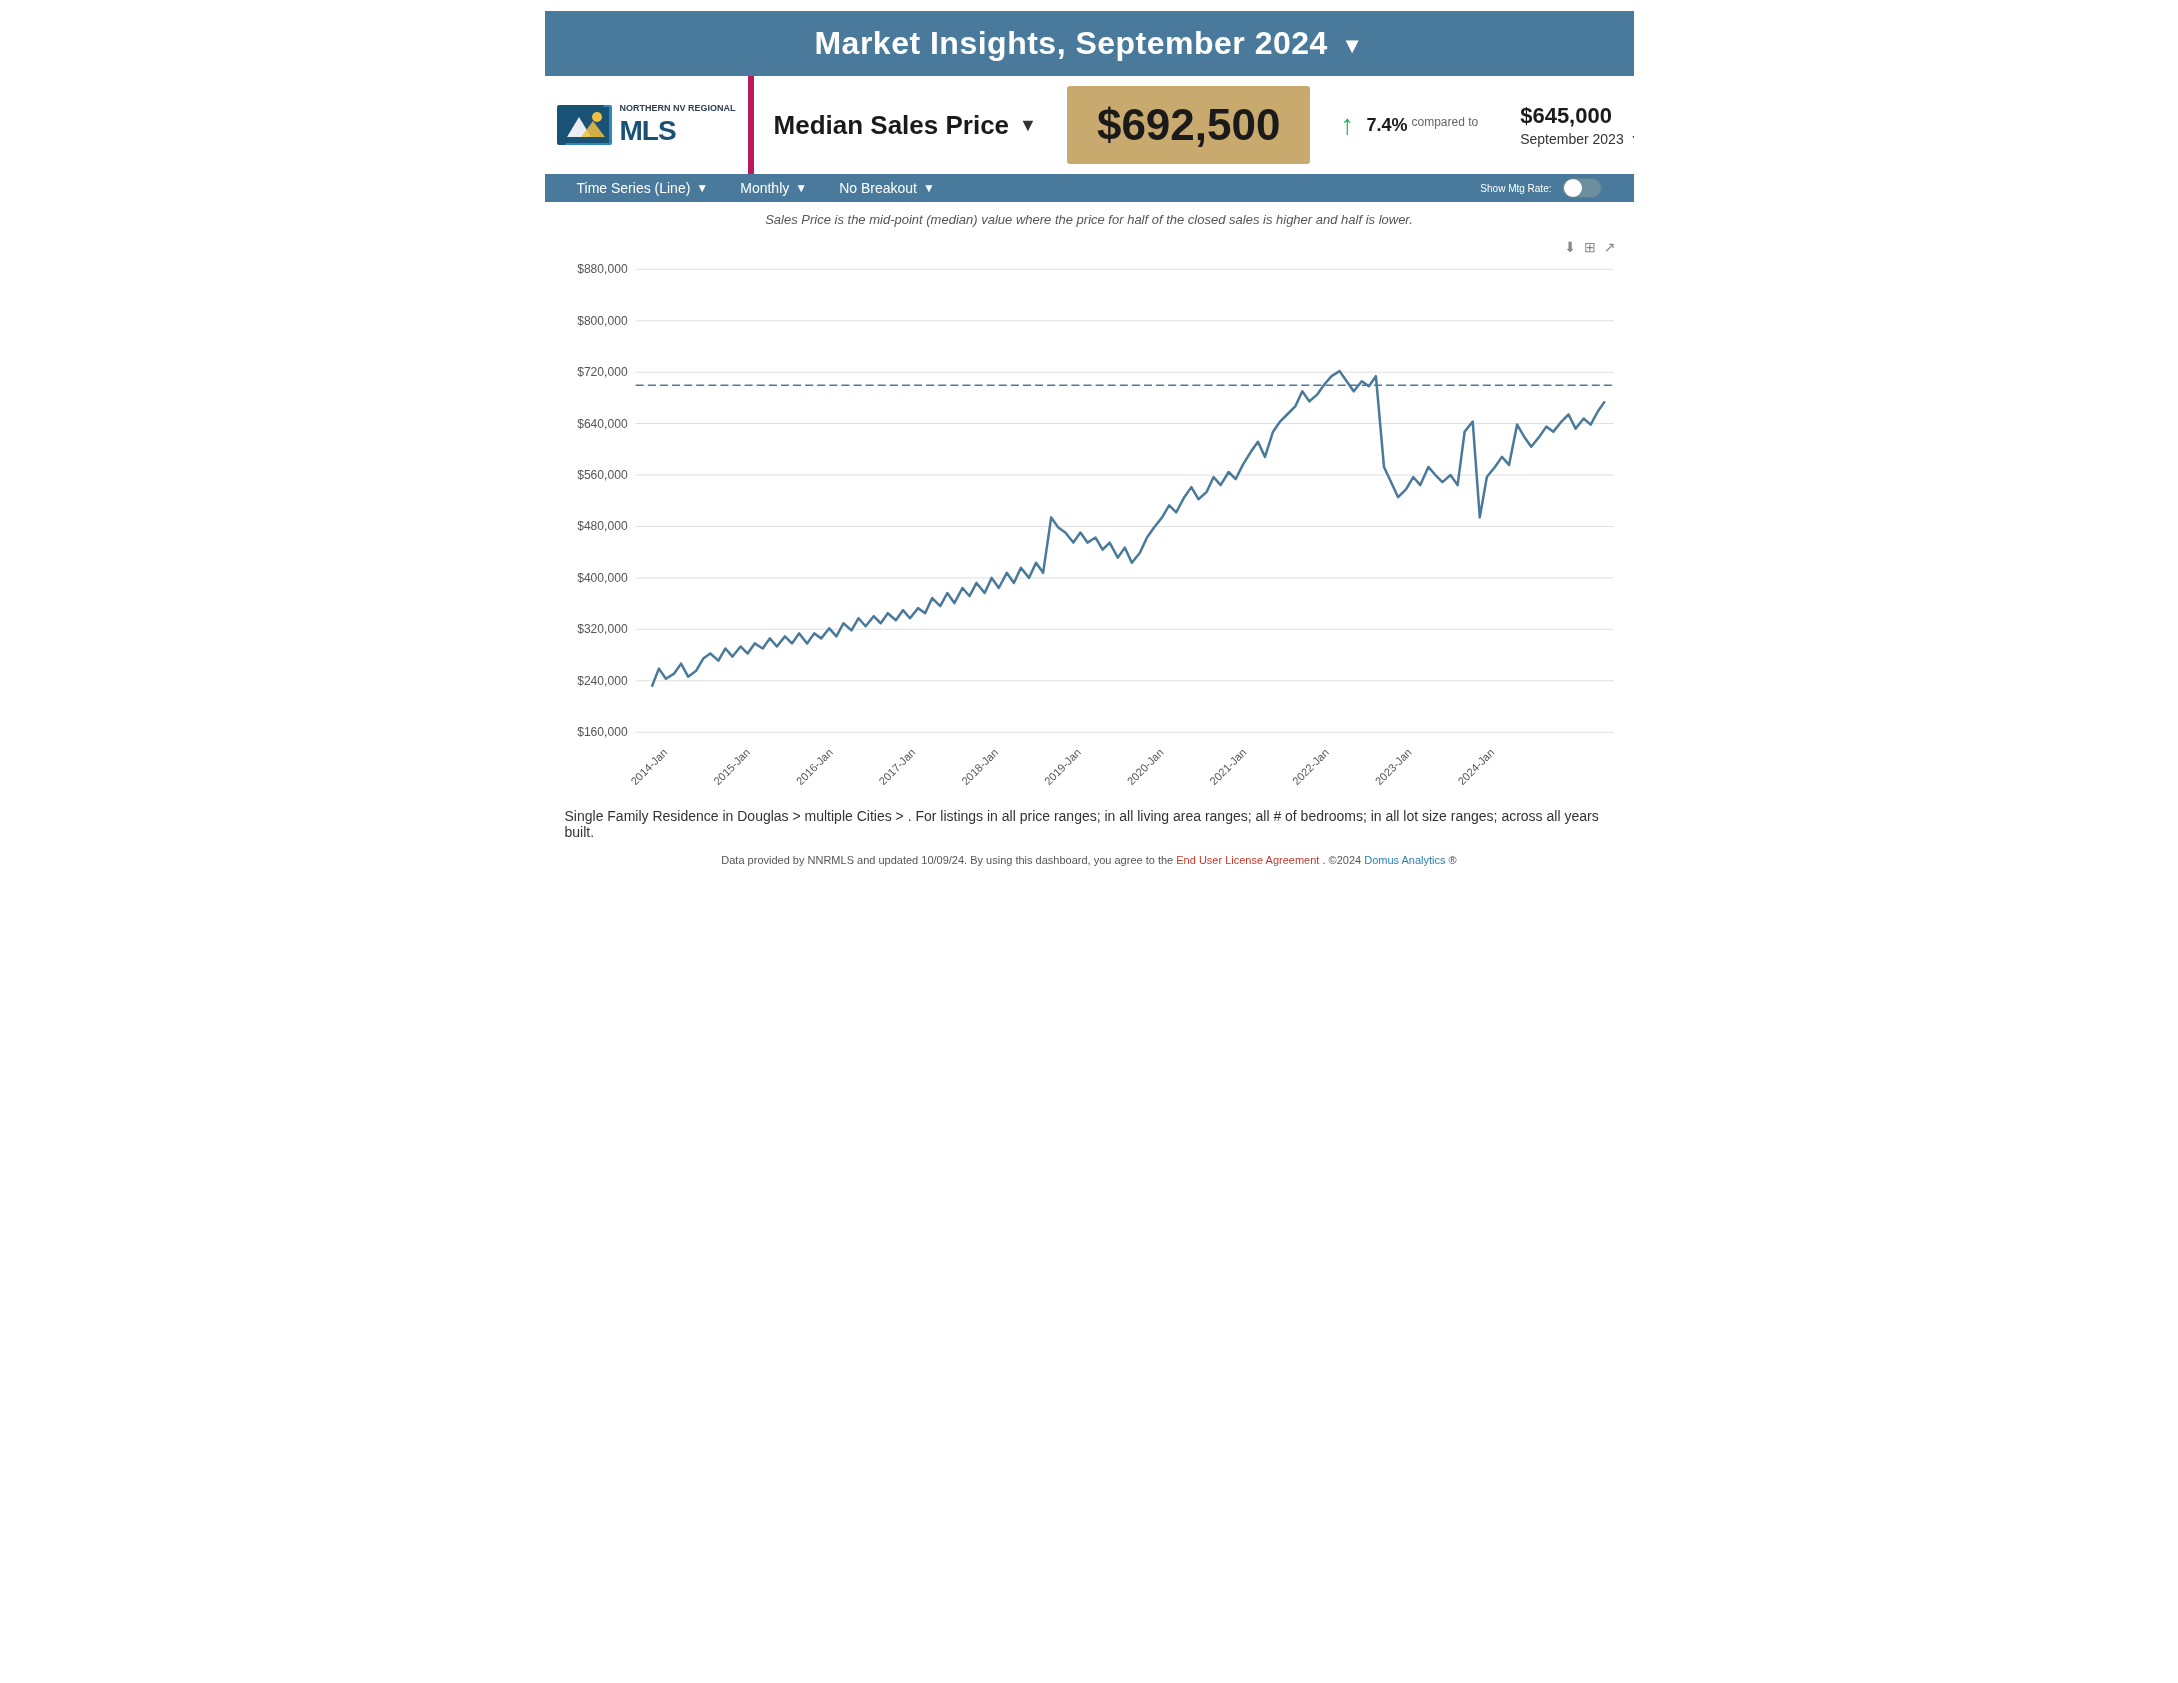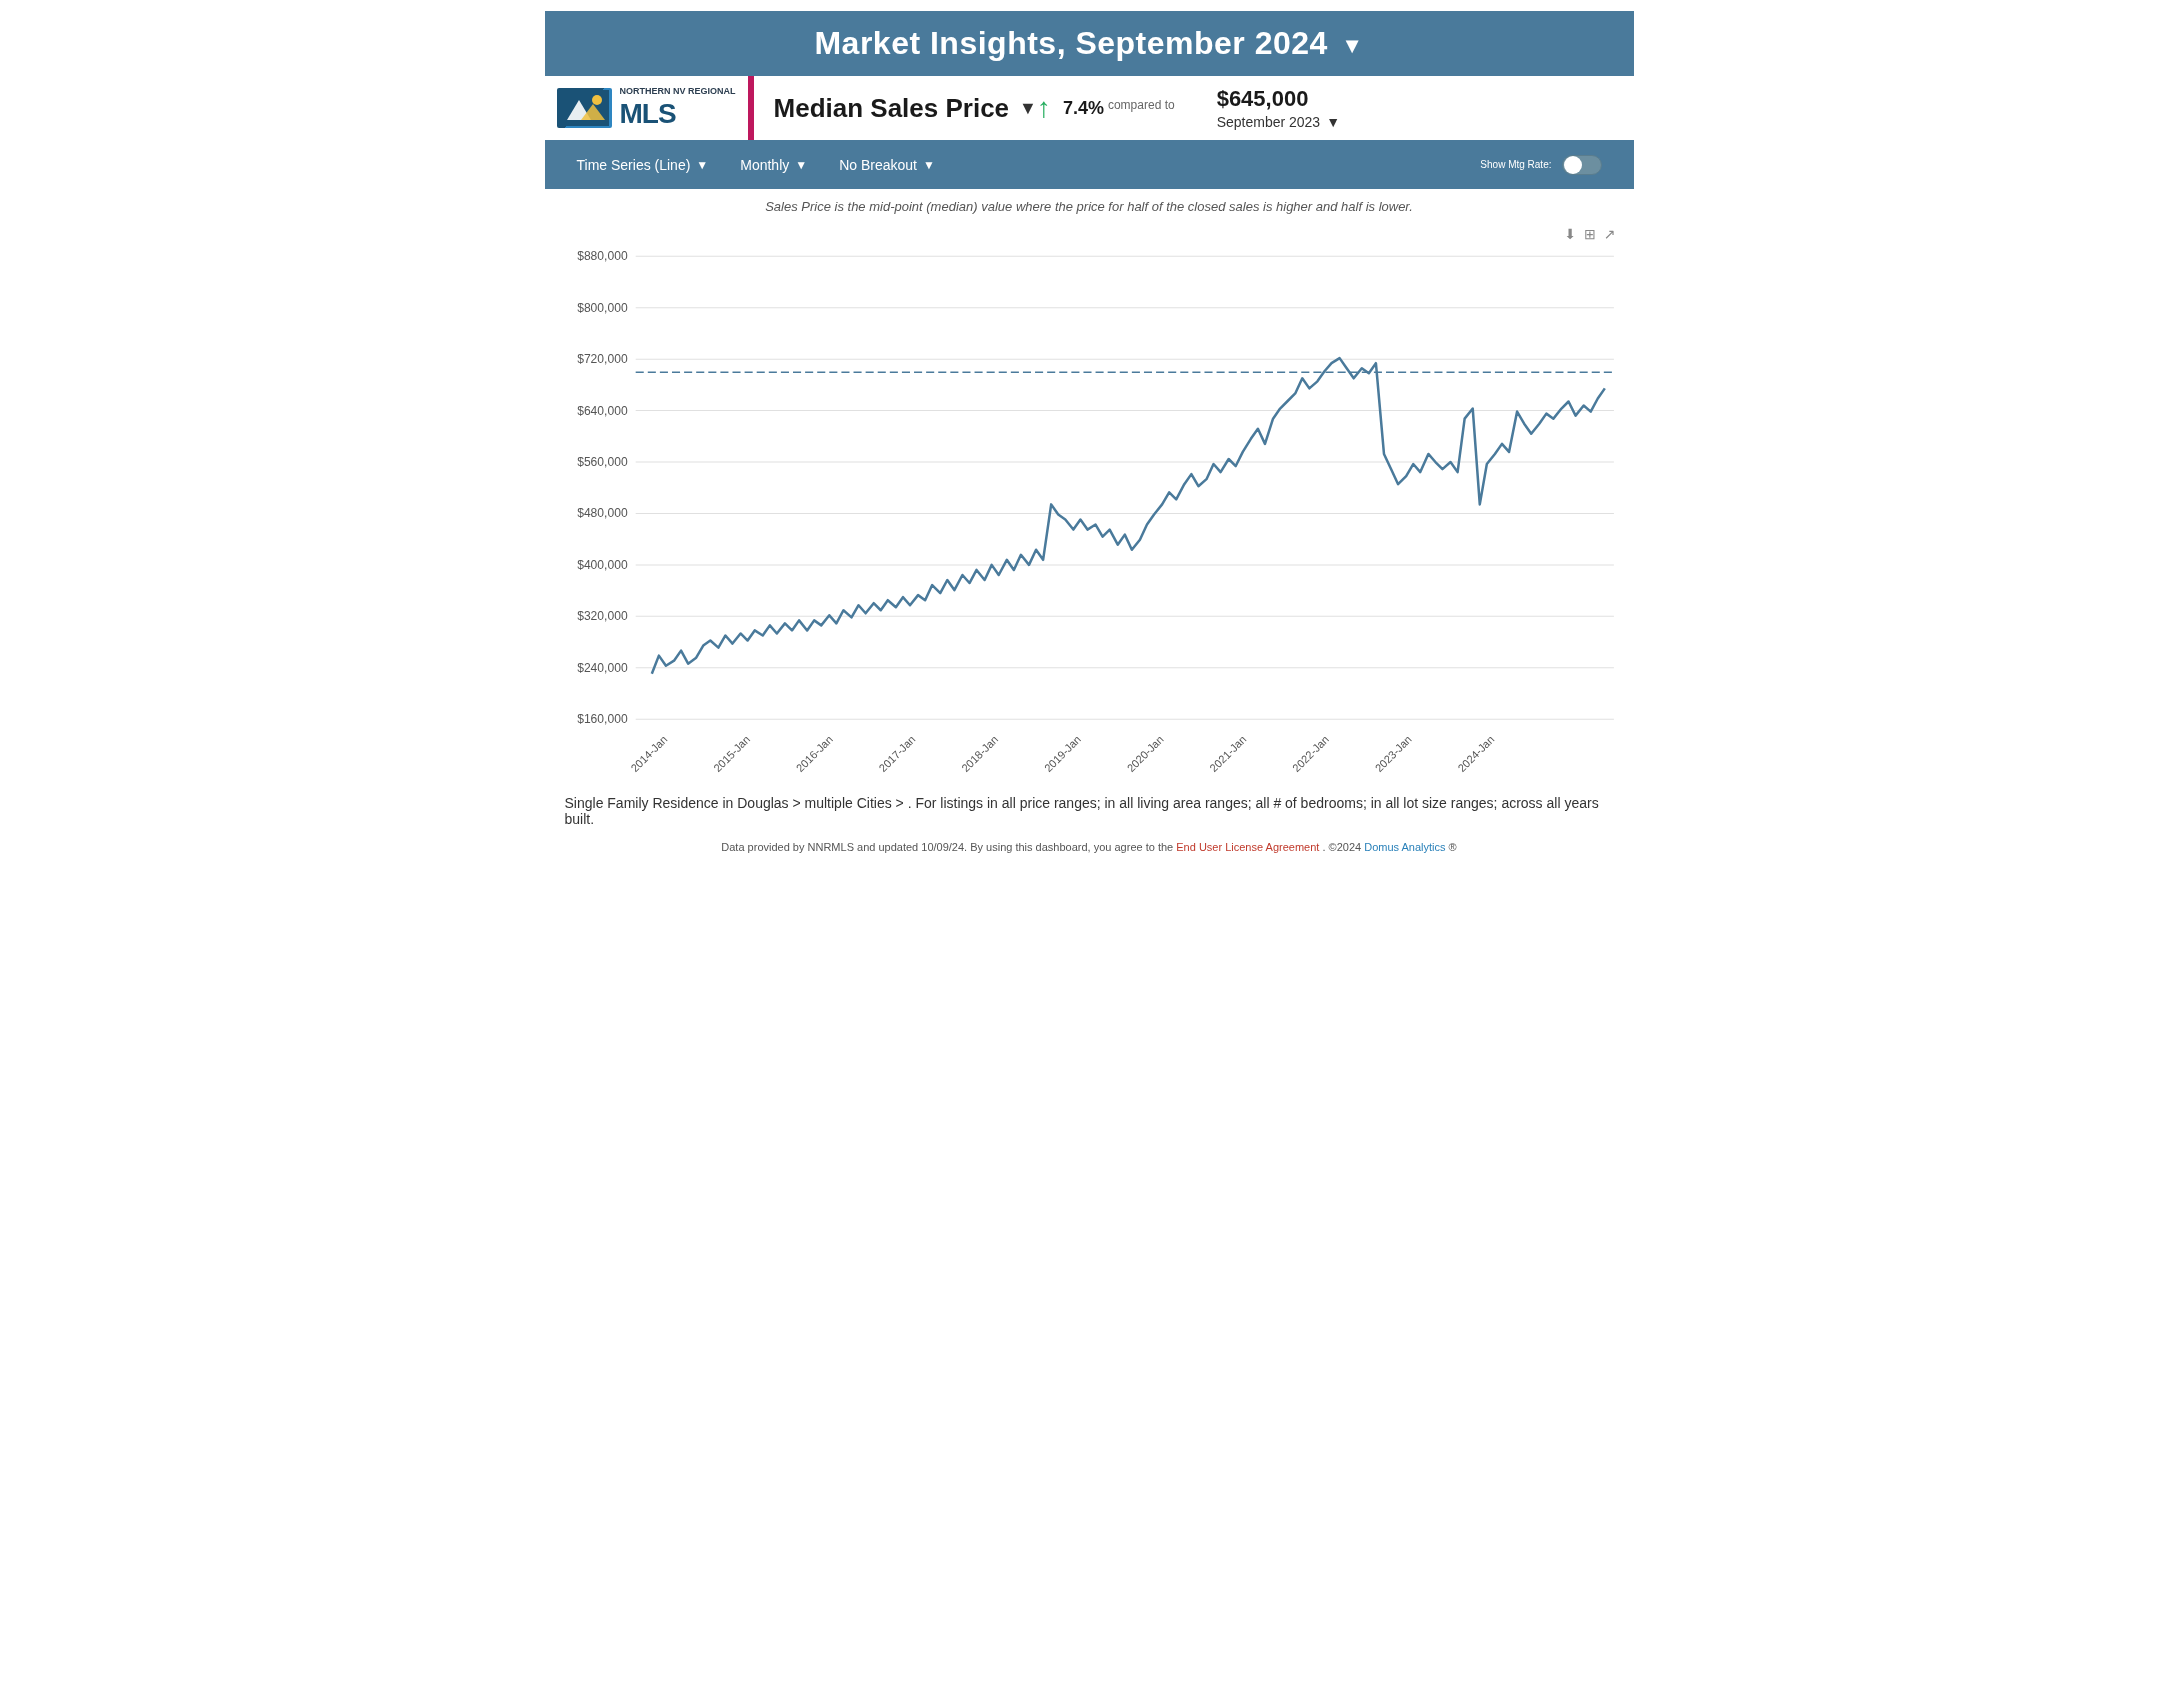--- a/index.html
+++ b/index.html
@@ -118,21 +118,21 @@
       align-items: center;
       gap: 6px;
     }
 
     
     .controls-bar {
       background: #4a7a9b;
       display: flex;
       align-items: center;
       padding: 0 16px;
-      height: 49px;
+      height: 28px;
       gap: 0;
     }
     .control-item {
       display: flex;
       align-items: center;
       gap: 6px;
       color: white;
       font-size: 14px;
       padding: 0 16px;
       height: 100%;
@@ -248,20 +248,23 @@
     <div>
       <div class="logo-text">NORTHERN NV REGIONAL</div>
       <div class="logo-mls">MLS</div>
     </div>
   </div>
 
   <div class="metric-row" style="flex:1;">
     <span class="metric-label">Median Sales Price</span>
     <span class="metric-label-dropdown">▼</span>
 
+    <div class="metric-value-box">
+      <span class="value">$692,500</span>
+    </div>
 
     <div style="display:flex; align-items:center; gap:12px;">
       <div class="comparison-arrow">↑</div>
       <div class="metric-comparison">
         <span class="comparison-pct">7.4%</span>
         <span class="comparison-label">compared to</span>
       </div>
       <div class="comparison-prev">
         <div class="prev-value">$645,000</div>
         <div class="prev-period">

